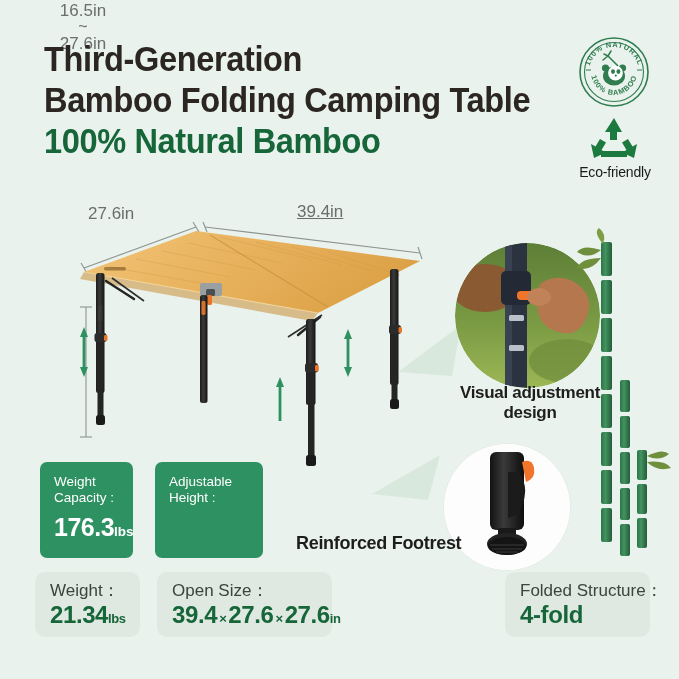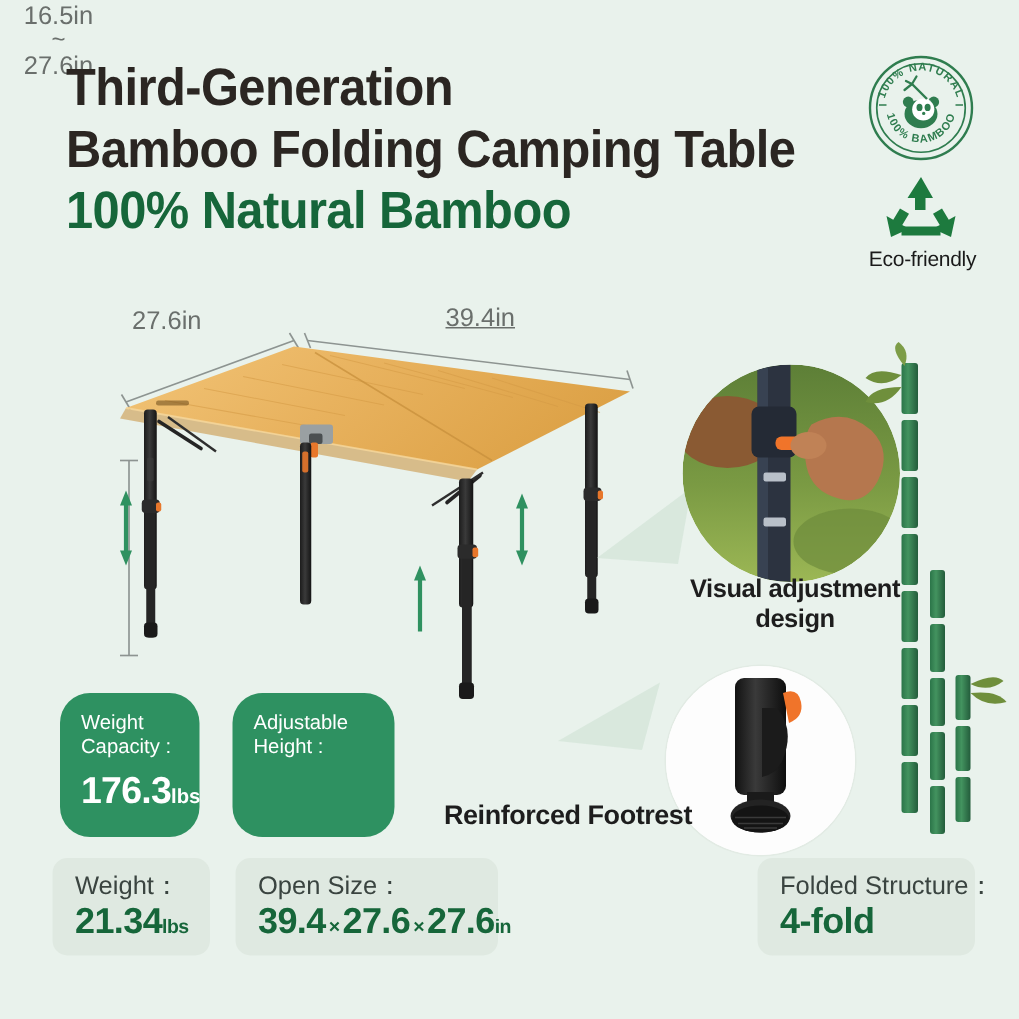--- a/index.html
+++ b/index.html
@@ -34,21 +34,21 @@
 
   
   .dim{
     position:absolute;color:#6a6f6c;font-size:17px;
     font-family:"Liberation Sans",sans-serif;white-space:nowrap;
   }
   .dim-w{left:88px;top:204px;}
   .dim-l{left:297px;top:202px;text-decoration:underline;}
   .dim-h{
     left:12px;top:322px;width:78px;text-align:center;
-    font-size:17px;line-height:21px;color:#6a6f6c;
+    font-size:17px;line-height:21px;color:#6a6f6c;padding-left:44px;
   }
   .dim-h .tilde{display:block;line-height:12px;font-size:16px;}
 
   
   .table-art{position:absolute;left:60px;top:215px;width:360px;height:260px;}
 
   
   .inset{position:absolute;border-radius:50%;overflow:hidden;}
   .inset-top{left:455px;top:243px;width:145px;height:145px;}
   .inset-bottom{
@@ -61,21 +61,21 @@
     font-weight:bold;color:#1d1d1d;letter-spacing:-0.3px;
   }
   .cap-top{left:440px;top:383px;width:180px;text-align:center;font-size:17px;line-height:20px;}
   .cap-bottom{left:296px;top:533px;font-size:18px;}
 
   
   .bamboo{position:absolute;left:575px;top:228px;width:100px;height:340px;}
 
   
   .fbox{
-    position:absolute;background:#2e9161;border-radius:20px;color:#fff;
+    position:absolute;background:#2e9161;border-radius:7px;color:#fff;
     padding:12px 14px 13px 14px;box-sizing:border-box;
   }
   .fbox-1{left:40px;top:462px;width:93px;height:96px;}
   .fbox-2{left:155px;top:462px;width:108px;height:96px;}
   .fbox .f-label{font-size:13.5px;line-height:16px;font-weight:normal;}
   .fbox .f-value{
     font-family:"Liberation Sans Narrow","Liberation Sans",sans-serif;
     font-weight:bold;font-size:25px;line-height:28px;margin-top:7px;
     letter-spacing:-0.5px;white-space:nowrap;
   }

